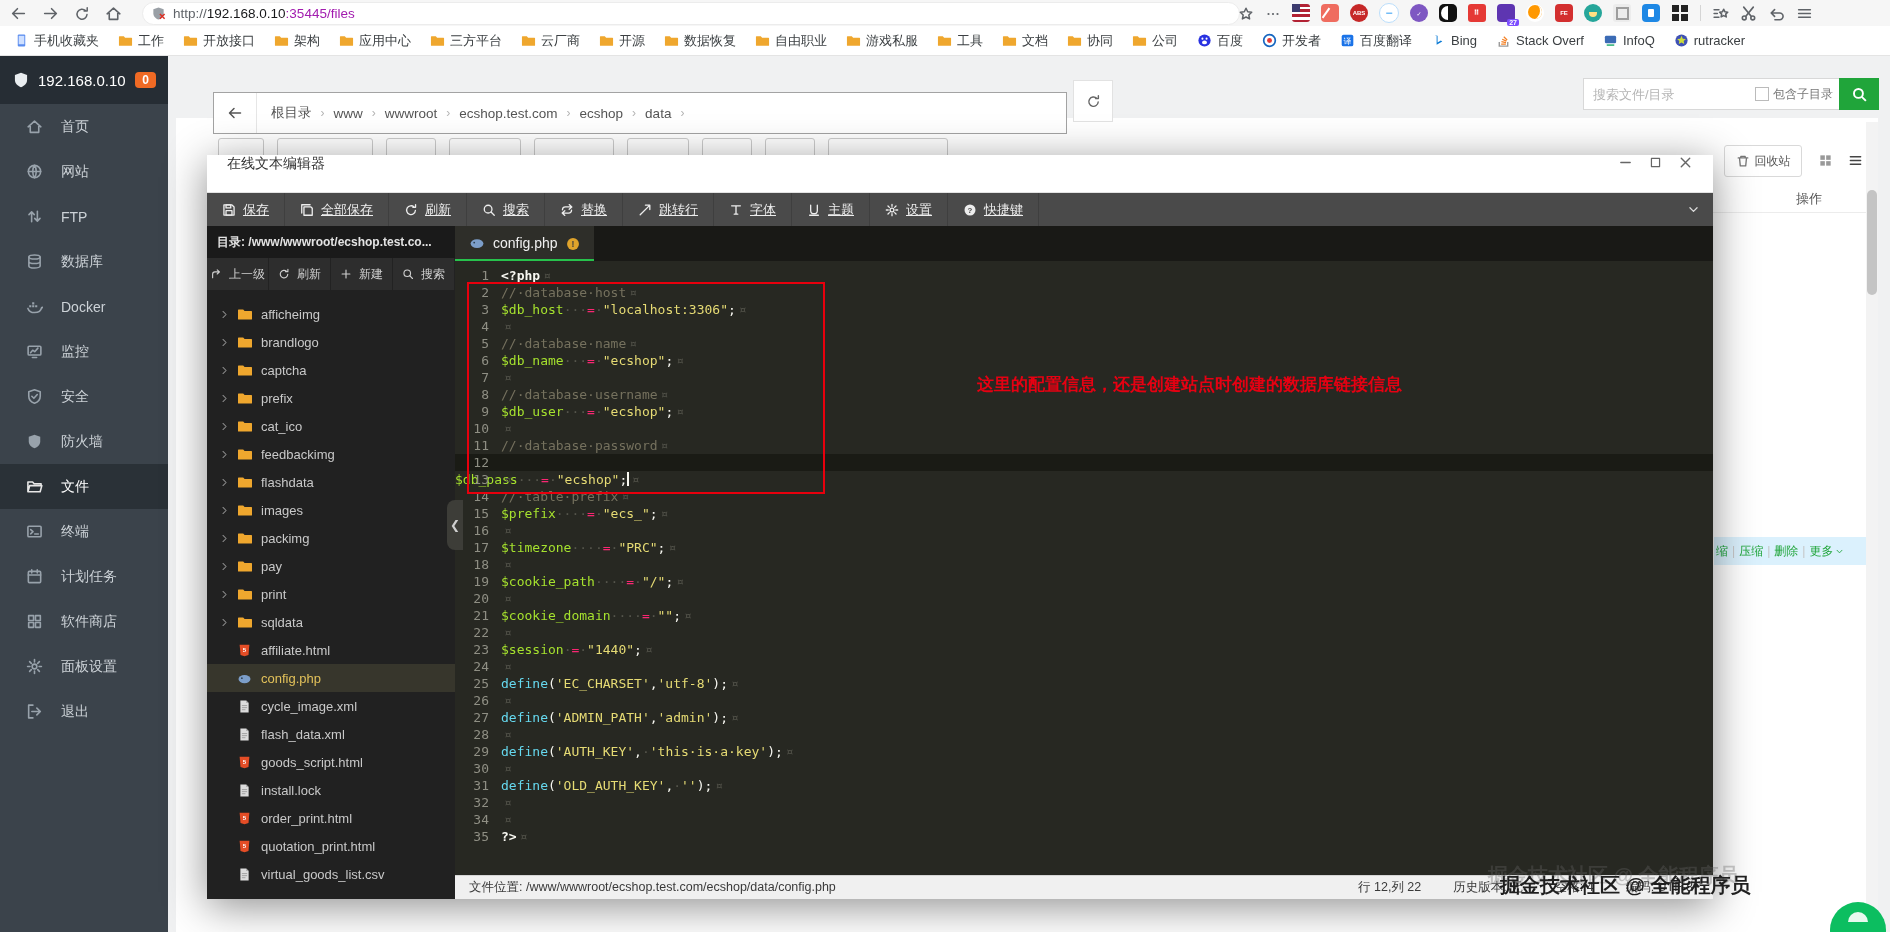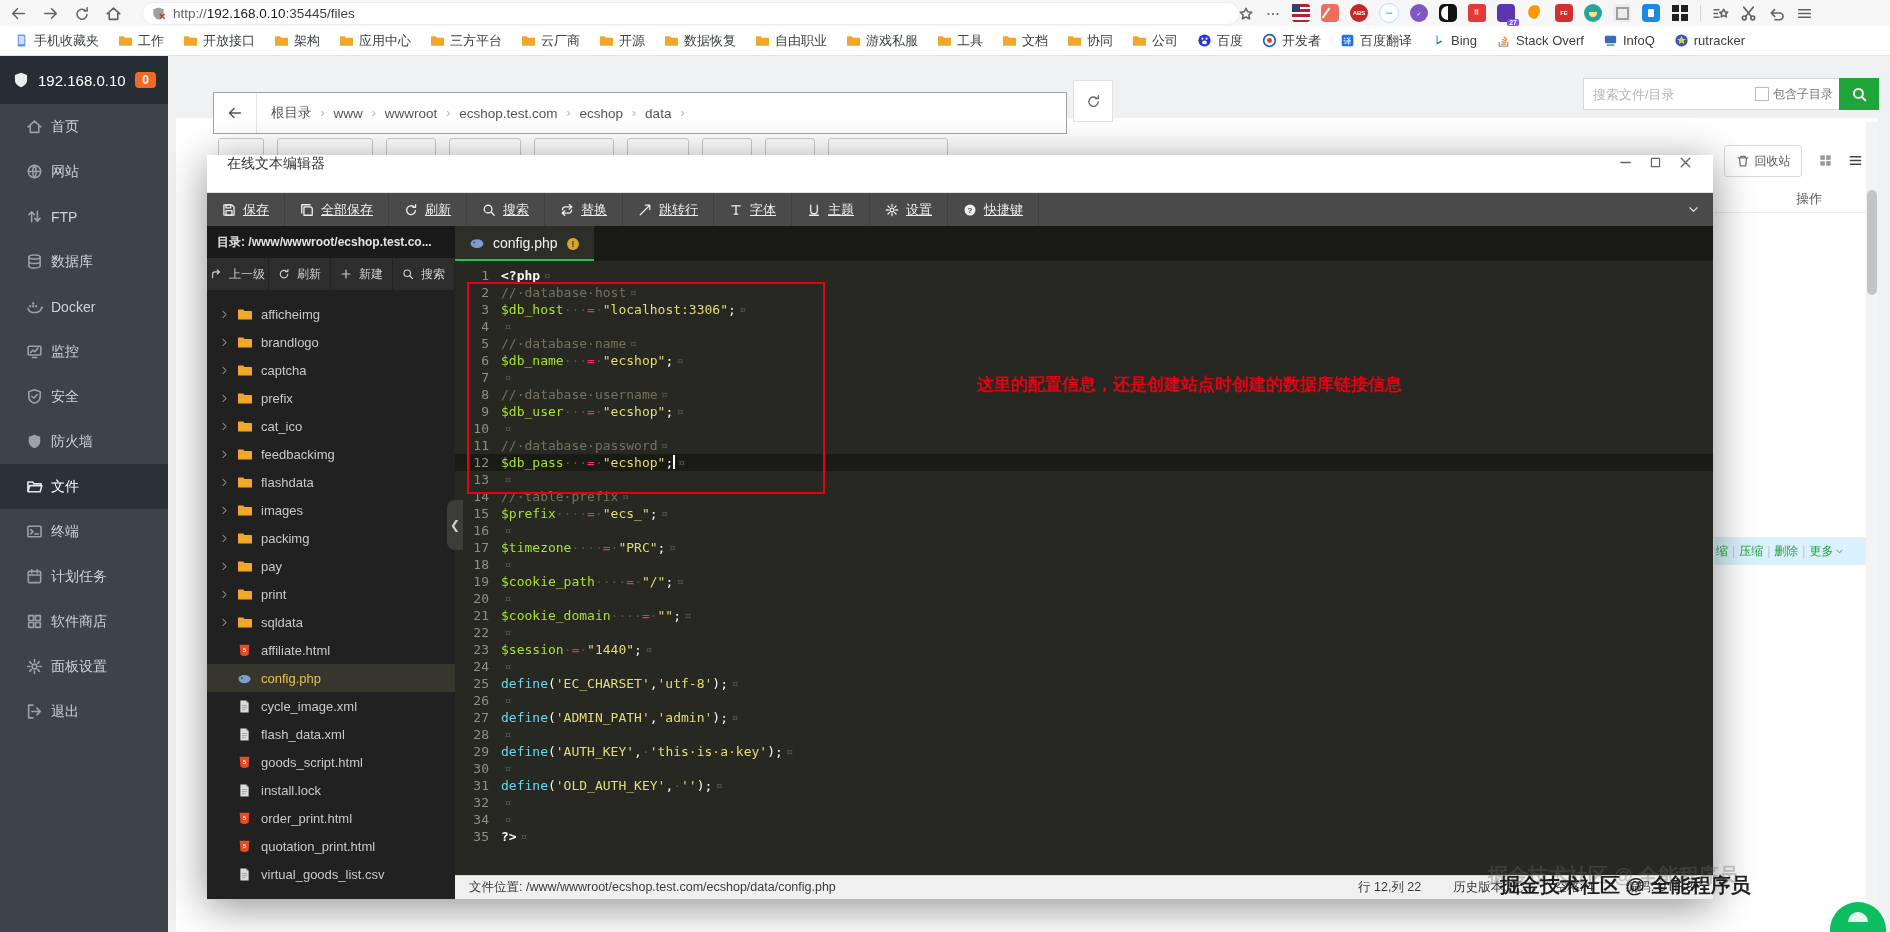--- a/index.html
+++ b/index.html
@@ -3,32 +3,32 @@
 <meta charset="utf-8">
 <style>
   html,body{margin:0;padding:0;background:#ddd;}
   #screen{position:relative;width:1890px;height:932px;overflow:hidden;background:#f0f1f2;
           font-family:"Liberation Sans","DejaVu Sans",sans-serif;-webkit-font-smoothing:antialiased;}
   .ic{vertical-align:middle;display:inline-block;}
   
   .browser-bar{position:absolute;left:0;top:0;width:1890px;height:26px;background:#f6f6f6;border-bottom:1px solid #e9e9e9;}
   .nav-ic{color:#5f6368;display:flex;align-items:center;gap:15px;position:absolute;left:10px;top:4px;}
   .url-field{position:absolute;left:142px;top:2px;width:1088px;height:21px;background:#fff;border:1px solid #ececec;border-radius:12px;display:flex;align-items:center;padding-left:8px;font-size:13.5px;}
-  .url-field .scheme{color:#5f6368;} .url-field .host{color:#17181a;} .url-field .rest{color:#404040;}
+  .url-field .scheme{color:#5f6368;} .url-field .host{color:#17181a;} .url-field .rest{color:#a21caf;}
   .bar-right{position:absolute;left:1238px;top:3px;height:20px;display:flex;align-items:center;gap:11px;color:#5f6368;}
   .ext-i{width:18px;height:18px;border-radius:4px;position:relative;flex:none;display:flex;align-items:center;justify-content:center;font-size:6px;color:#fff;font-weight:bold;overflow:visible;}
   .vsep{width:1px;height:16px;background:#d5d5d5;}
   .bookmarks-bar{position:absolute;left:0;top:26px;width:1890px;height:30px;background:#fff;border-bottom:1px solid #e4e4e4;display:flex;align-items:center;gap:19px;padding-left:14px;box-sizing:border-box;font-size:13px;color:#3c4043;}
   .bm{display:flex;align-items:center;gap:5px;flex:none;cursor:pointer;}
   
   .sidebar{position:absolute;left:0;top:56px;width:168px;height:876px;background:#3b434b;}
   .brand{height:48px;background:#262d34;display:flex;align-items:center;color:#fff;padding:0 12px;gap:8px;}
   .brand .srv{font-size:15px;}
   .badge0{margin-left:auto;background:#f06a24;color:#fff;font-size:12px;font-weight:bold;border-radius:4px;padding:1px 7px;}
-  .side-item{height:45px;display:flex;align-items:center;gap:8px;padding-left:26px;color:#ccd2d7;font-size:14px;cursor:pointer;}
+  .side-item{height:45px;display:flex;align-items:center;gap:18px;padding-left:26px;color:#ccd2d7;font-size:14px;cursor:pointer;}
   .side-item .ic{color:#98a2ab;}
   .side-item.active{background:#2a3137;color:#fff;}
   .side-item.active .ic{color:#e7e7e7;}
   
   .filelist-bg{position:absolute;left:176px;top:118px;width:1702px;height:814px;background:#fff;}
   .crumb-box{position:absolute;left:213px;top:92px;width:852px;height:40px;background:#fff;border:1px solid #a3a3a3;display:flex;align-items:center;font-size:13.5px;color:#555;}
   .crumb-back{width:42px;height:100%;display:flex;align-items:center;justify-content:center;border-right:1px solid #e6e6e6;color:#555;cursor:pointer;}
   .crumb-items{display:flex;align-items:center;gap:9px;padding-left:14px;}
   .crumb-items .ci{cursor:pointer;}
   .crumb-items .sep{color:#b5b5b5;font-size:12px;}
@@ -65,21 +65,21 @@
   .tree-list{flex:1;overflow:hidden;padding-top:10px;}
   .trow{height:28px;display:flex;align-items:center;font-size:13px;color:#c9c9c9;cursor:pointer;padding-left:12px;}
   .trow .chev{width:18px;color:#8d8d8d;flex:none;display:flex;align-items:center;}
   .trow .ficon{width:24px;flex:none;display:flex;align-items:center;}
   .trow.selected{background:#37362c;color:#e2c15a;}
   .editor-col{flex:1;display:flex;flex-direction:column;min-width:0;position:relative;}
   .tabbar{height:35px;background:#191916;display:flex;align-items:stretch;flex:none;}
   .tab{display:flex;align-items:center;gap:8px;padding:0 14px;background:#2e2e29;color:#f0f0f0;font-size:14px;border-bottom:2px solid #27c24c;cursor:pointer;}
   .code-wrap{flex:1;background:#272822;position:relative;overflow:hidden;padding-top:6px;}
   .code-row{display:flex;height:17px;font:13px/17px "DejaVu Sans Mono",monospace;}
-  .code-row.active{background:#1a1b15;}
+  .code-row.active{background:#1a1b15;flex-direction:column;}
   .ln{width:34px;flex:none;text-align:right;padding-right:12px;color:#8f8f84;}
   .lc{white-space:pre;}
   .tk-c{color:#75715e}.tk-s{color:#e6db74}.tk-v{color:#a6e22e}.tk-k{color:#66d9ef}
   .tk-t{color:#f8f8f2;font-weight:bold}.tk-o{color:#f92672}.tk-w{color:#55554c}.tk-p{color:#f8f8f2}
   .tk-e{color:#55554c;margin-left:3px}
   .cursor{display:inline-block;width:1.5px;height:14px;background:#f8f8f0;vertical-align:-2px;}
   .redbox{position:absolute;border:2px solid #e8000d;pointer-events:none;}
   .annotation{position:absolute;color:#e60012;font-size:17px;font-weight:bold;white-space:nowrap;}
   .statusbar{height:23px;background:#f0f0f0;border-top:1px solid #d5d5d5;display:flex;align-items:center;justify-content:space-between;font-size:12.5px;color:#3a3a3a;padding:0 14px;flex:none;}
   .metrics{display:flex;gap:32px;margin-right:6px;white-space:nowrap;}

